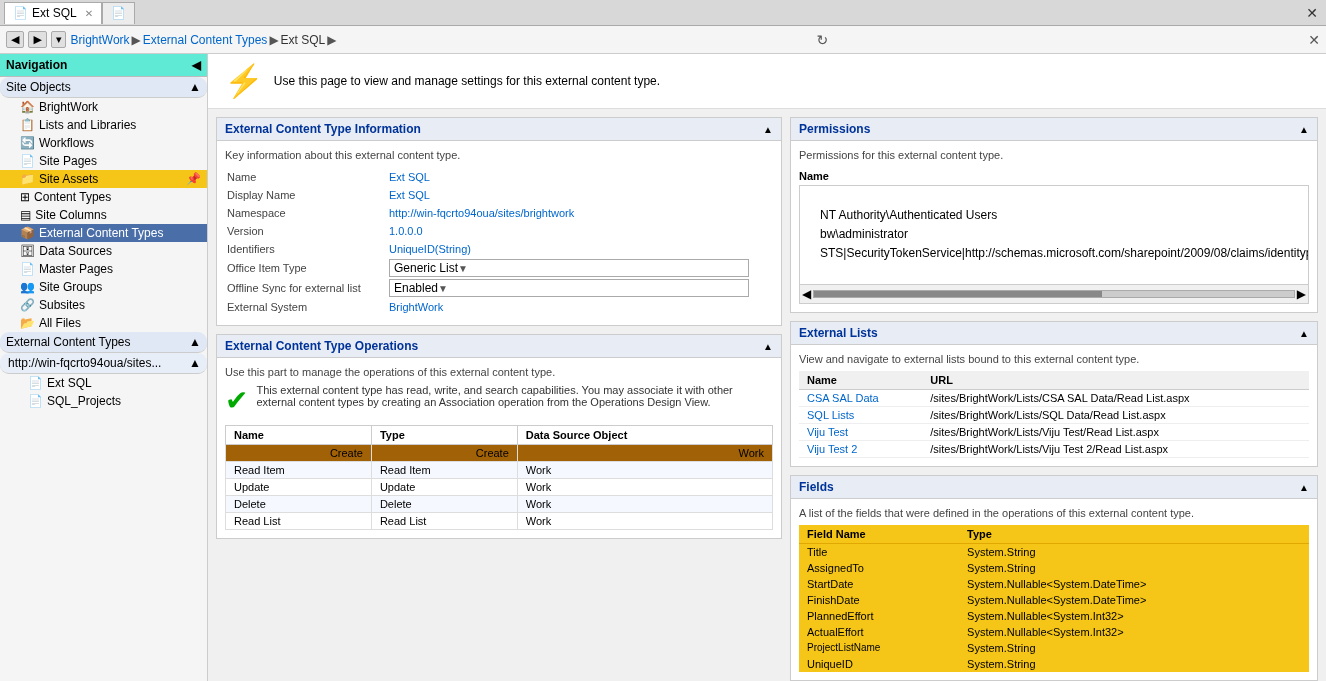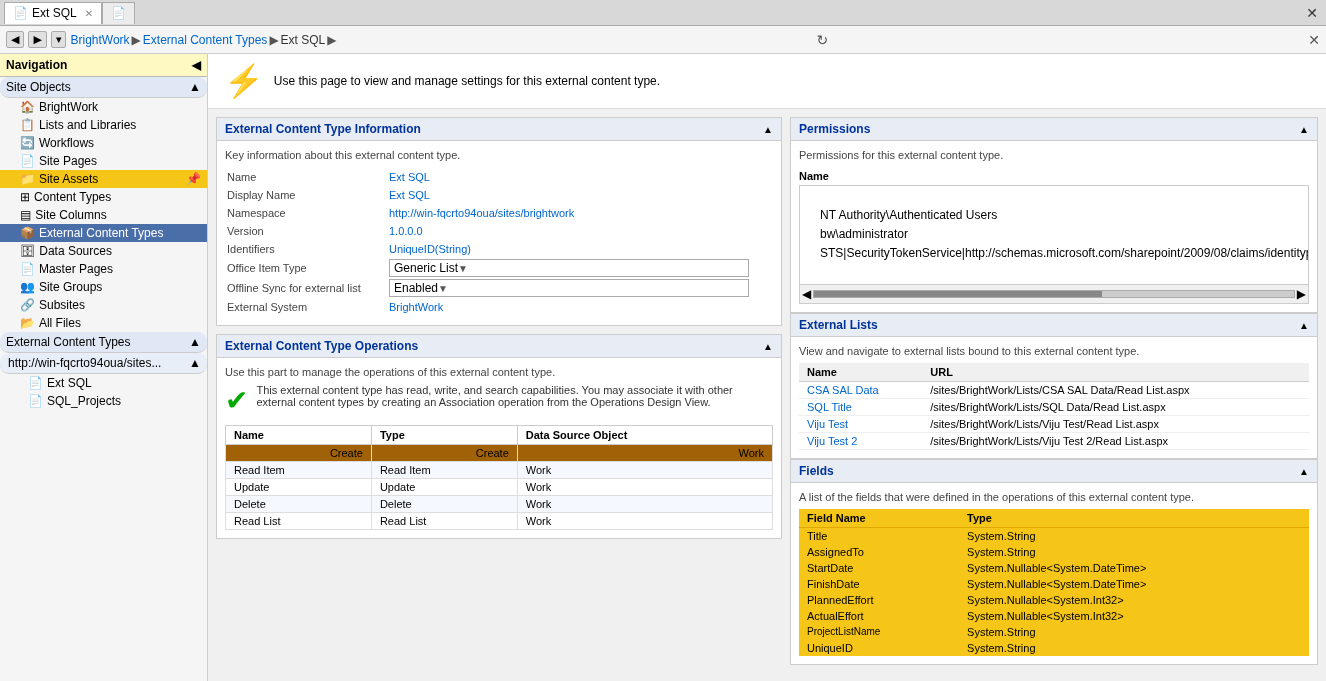--- a/index.html
+++ b/index.html
@@ -20,35 +20,35 @@
     .breadcrumb-sep { color: #555; font-size: 12px; }
     .breadcrumb-item { cursor: pointer; color: #0066cc; }
     .breadcrumb-last { color: #333; }
     .refresh-btn { margin-left: auto; cursor: pointer; color: #555; font-size: 14px; }
 
     
     .main-layout { display: flex; flex: 1; overflow: hidden; }
 
     
     .sidebar { width: 208px; background: #f5f5f5; border-right: 1px solid #ccc; overflow-y: auto; display: flex; flex-direction: column; }
-    .sidebar-header { background: #fef9c3; padding: 4px 6px; display: flex; align-items: center; justify-content: space-between; font-weight: bold; font-size: 12px; cursor: pointer; border-bottom: 1px solid #bbb; }
+    .sidebar-header { background: #5eead4; padding: 4px 6px; display: flex; align-items: center; justify-content: space-between; font-weight: bold; font-size: 12px; cursor: pointer; border-bottom: 1px solid #bbb; }
     .sidebar-section-header { background: #e0e8f5; padding: 3px 6px; display: flex; align-items: center; justify-content: space-between; font-size: 11px; border-bottom: 1px solid #ccc; cursor: pointer; border-radius: 9px; }
     .sidebar-item { padding: 2px 6px 2px 20px; display: flex; align-items: center; gap: 4px; cursor: pointer; font-size: 11px; color: #000; }
     .sidebar-item.selected { background: #4a6ea8; color: #fff; }
 
     
     .content-area { flex: 1; overflow: auto; display: flex; flex-direction: column; }
 
     
     .page-header { background: #fff; border-bottom: 1px solid #ddd; padding: 8px 16px; display: flex; align-items: center; gap: 10px; }
 
     
     .panels-container { display: flex; gap: 0; flex: 1; padding: 8px; gap: 8px; }
     .left-panels { flex: 1; display: flex; flex-direction: column; gap: 8px; }
-    .right-panels { width: 528px; display: flex; flex-direction: column; }
+    .right-panels { width: 528px; display: flex; flex-direction: column; gap: 8px; }
 
     
     .panel { background: #fff; border: 1px solid #ccc; }
     .panel-header { background: #e8edf5; border-bottom: 1px solid #ccc; padding: 4px 8px; display: flex; align-items: center; justify-content: space-between; cursor: pointer; }
     .panel-title { color: #003399; font-size: 12px; font-weight: bold; }
     .panel-body { padding: 8px; }
 
     
     .info-table { width: 100%; }
     .info-table tr td:first-child { color: #444; padding: 2px 8px 2px 0; width: 160px; font-size: 11px; }
@@ -357,21 +357,21 @@
                   <th>Name</th>
                   <th>URL</th>
                 </tr>
               </thead>
               <tbody id="ext-lists-tbody">
                   <tr>
                     <td style="color: rgb(0, 102, 204);">CSA SAL Data</td>
                     <td>/sites/BrightWork/Lists/CSA SAL Data/Read List.aspx</td>
                   </tr>
                   <tr>
-                    <td style="color: rgb(0, 102, 204);">SQL Title</td>
+                    <td style="color: rgb(0, 102, 204);">SQL Lists</td>
                     <td>/sites/BrightWork/Lists/SQL Data/Read List.aspx</td>
                   </tr>
                   <tr>
                     <td style="color: rgb(0, 102, 204);">Viju Test</td>
                     <td>/sites/BrightWork/Lists/Viju Test/Read List.aspx</td>
                   </tr>
                   <tr>
                     <td style="color: rgb(0, 102, 204);">Viju Test 2</td>
                     <td>/sites/BrightWork/Lists/Viju Test 2/Read List.aspx</td>
                   </tr>

